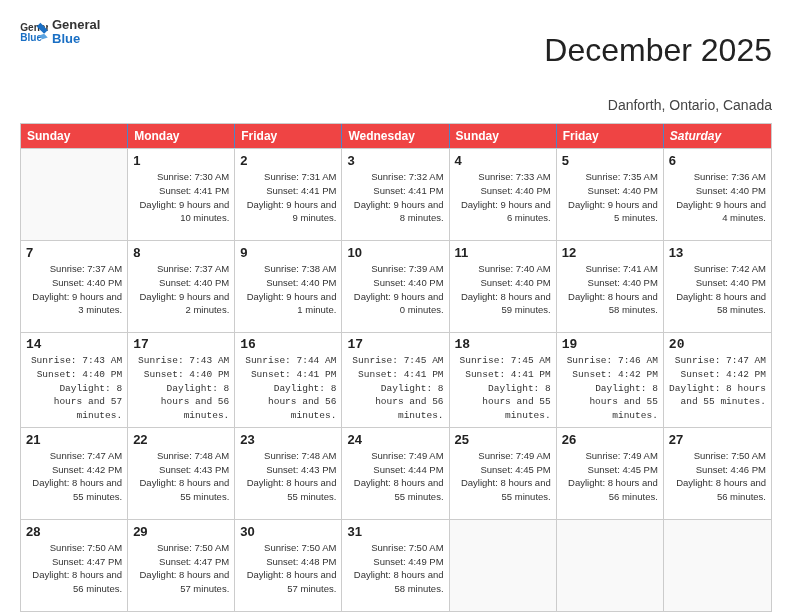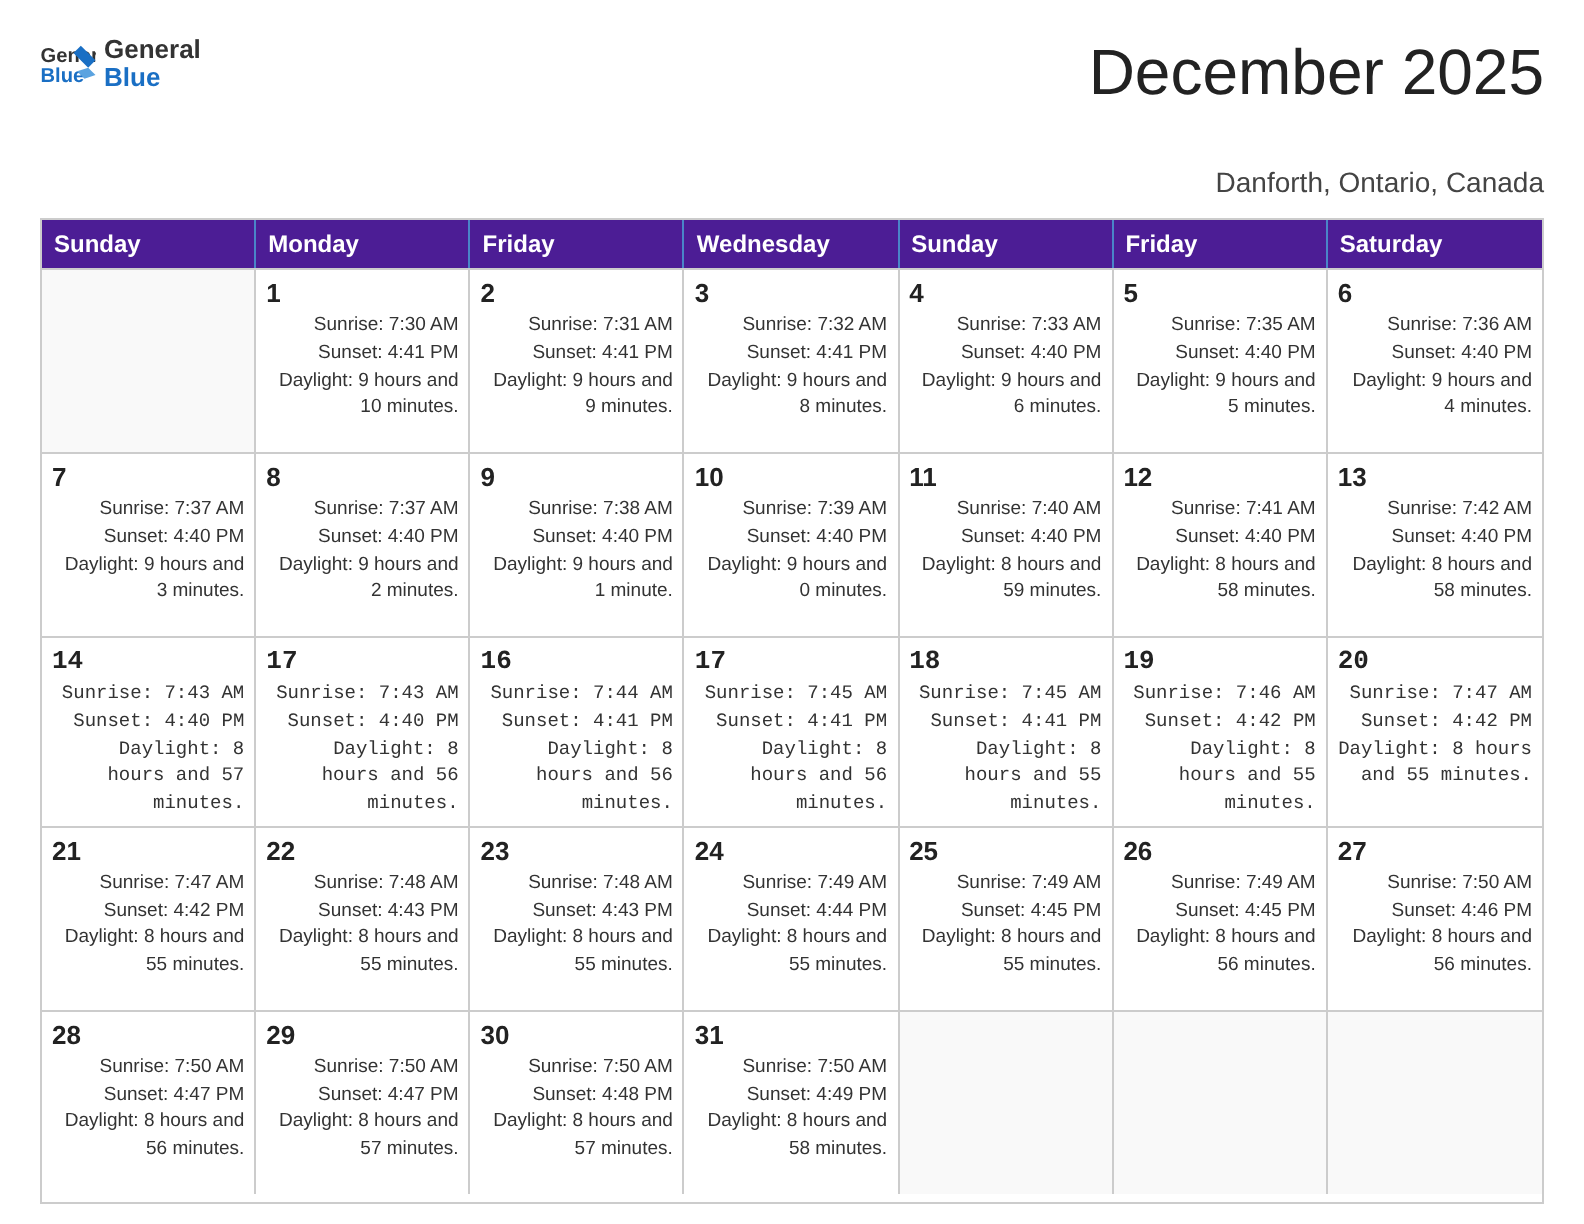--- a/index.html
+++ b/index.html
@@ -32,44 +32,45 @@
       width: 28px;
       height: 22px;
     }
     .title-block {
       text-align: right;
     }
     .month-title {
       font-size: 32px;
       font-weight: normal;
       color: #222;
+      margin-top: 14px;
     }
     .location {
       font-size: 14px;
       color: #444;
       margin-top: 28px;
     }
     .calendar {
       flex: 1;
       border: 1px solid #ccc;
     }
     .cal-header-row {
       display: grid;
       grid-template-columns: repeat(7, 1fr);
-      background: #4c1d95;
+      background: #ef4444;
     }
     .cal-header-cell {
       color: #fff;
       font-size: 12px;
       font-weight: bold;
       padding: 5px 6px;
       border-right: 1px solid #4a85c8;
       text-align: left;
     }
-    .cal-header-cell:last-child { border-right: none; }
+    .cal-header-cell:last-child { border-right: none; font-style: italic; }
     .cal-body {
       display: flex;
       flex-direction: column;
     }
     .cal-week {
       display: grid;
       grid-template-columns: repeat(7, 1fr);
       border-top: 1px solid #ccc;
       flex: 1;
     }

